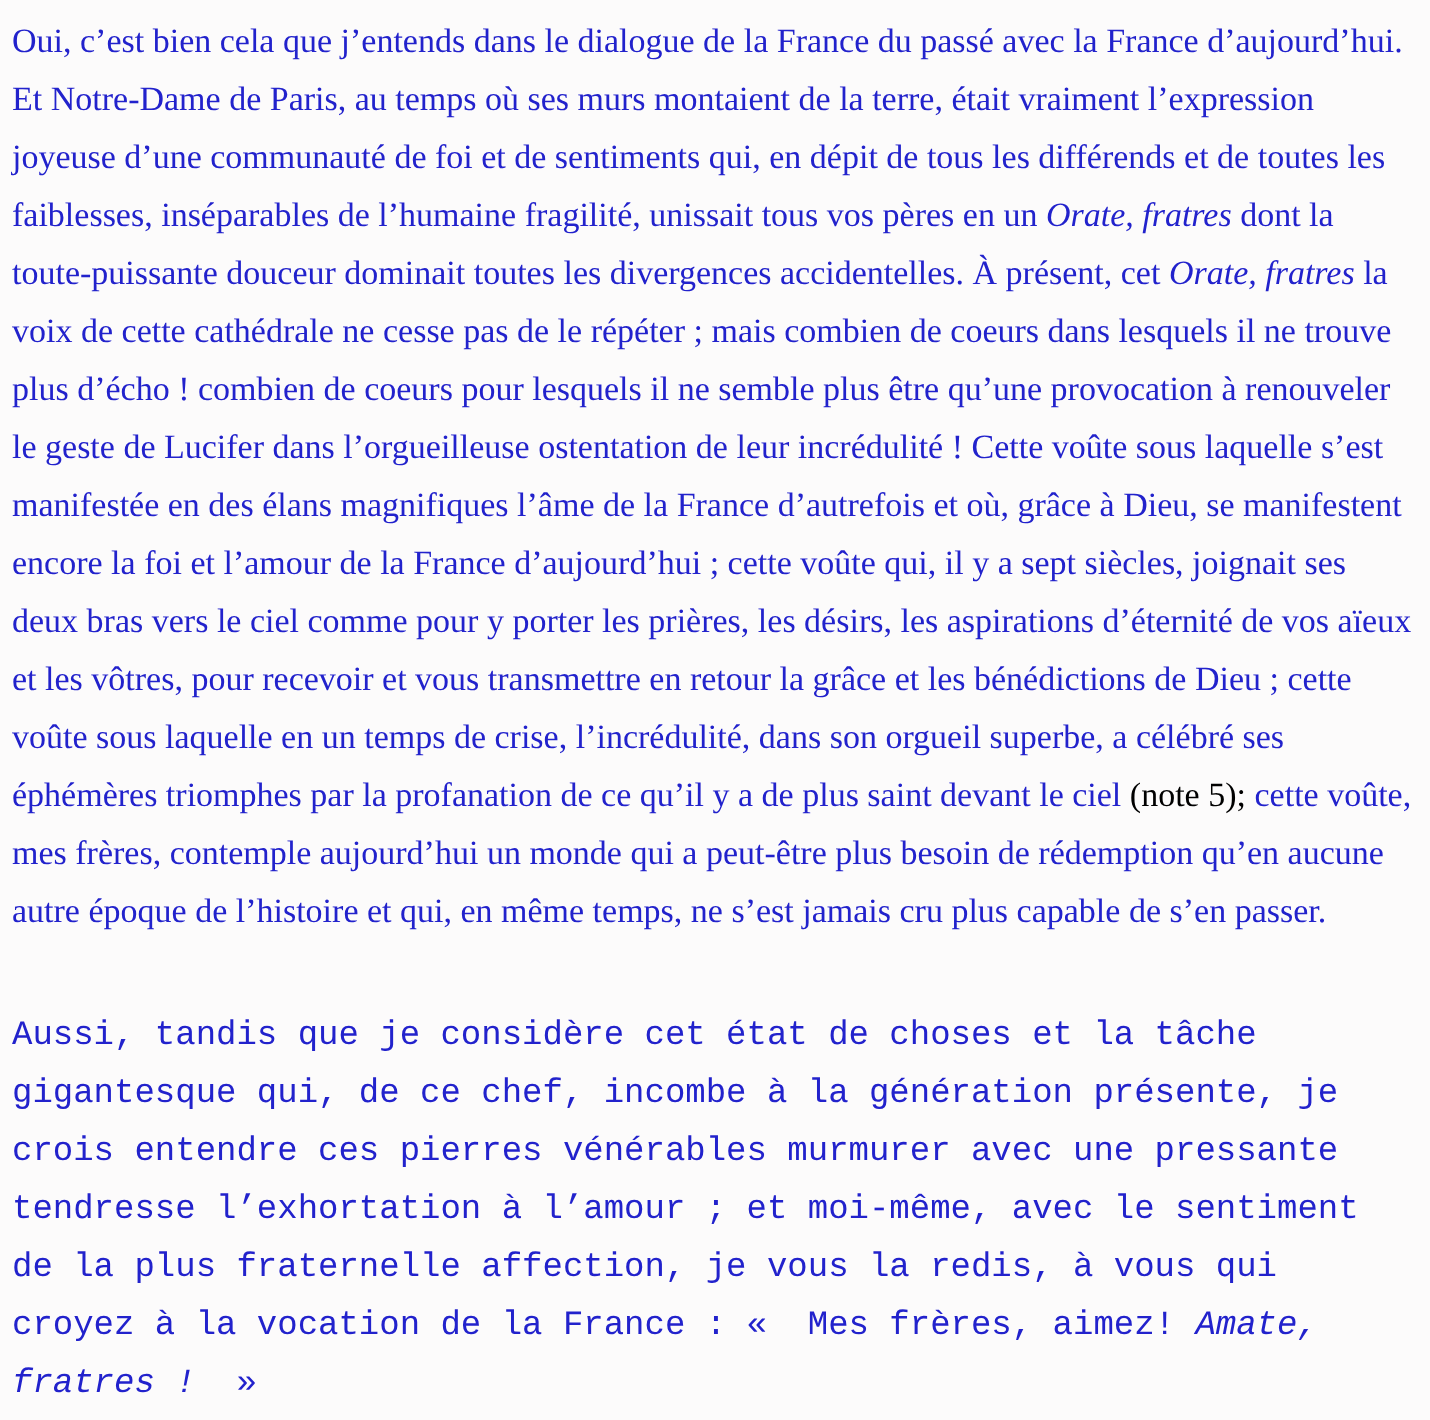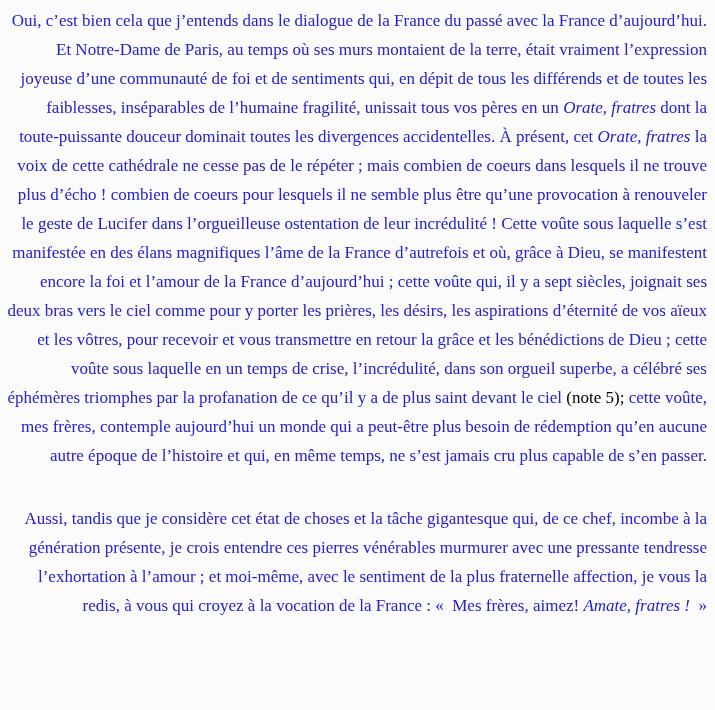--- a/index.html
+++ b/index.html
@@ -23,24 +23,25 @@
     height:710px;
     padding:6px 8px 6px 6px;
     font-family:"Liberation Serif","DejaVu Serif",serif;
     font-size:17px;
     line-height:29px;
     color:var(--text-blue);
   }
   .para{
     margin:0;
     white-space:pre-wrap;
-    text-align:right;
+    text-align:left;
   }
   .para + .para{
     margin-top:34px;
+    font-family:Liberation Mono, monospace;
   }
   .run-normal{ font-style:normal; }
   .run-italic{ font-style:italic; }
   .run-black{ color:var(--text-black); font-style:normal; }
 </style>
 </head>
 <body>
 
 <div class="page">
   <p class="para"><span class="run run-normal">Oui, c’est bien cela que j’entends dans le dialogue de la France du passé avec la France d’aujourd’hui. Et Notre-Dame de Paris, au temps où ses murs montaient de la terre, était vraiment l’expression joyeuse d’une communauté de foi et de sentiments qui, en dépit de tous les différends et de toutes les faiblesses, inséparables de l’humaine fragilité, unissait tous vos pères en un </span><span class="run run-italic">Orate, fratres</span><span class="run run-normal"> dont la toute-puissante douceur dominait toutes les divergences accidentelles. À présent, cet </span><span class="run run-italic">Orate, fratres</span><span class="run run-normal"> la voix de cette cathédrale ne cesse pas de le répéter ; mais combien de coeurs dans lesquels il ne trouve plus d’écho ! combien de coeurs pour lesquels il ne semble plus être qu’une provocation à renouveler le geste de Lucifer dans l’orgueilleuse ostentation de leur incrédulité ! Cette voûte sous laquelle s’est manifestée en des élans magnifiques l’âme de la France d’autrefois et où, grâce à Dieu, se manifestent encore la foi et l’amour de la France d’aujourd’hui ; cette voûte qui, il y a sept siècles, joignait ses deux bras vers le ciel comme pour y porter les prières, les désirs, les aspirations d’éternité de vos aïeux et les vôtres, pour recevoir et vous transmettre en retour la grâce et les bénédictions de Dieu ; cette voûte sous laquelle en un temps de crise, l’incrédulité, dans son orgueil superbe, a célébré ses éphémères triomphes par la profanation de ce qu’il y a de plus saint devant le ciel </span><span class="run run-black">(note 5);</span><span class="run run-normal"> cette voûte, mes frères, contemple aujourd’hui un monde qui a peut-être plus besoin de rédemption qu’en aucune autre époque de l’histoire et qui, en même temps, ne s’est jamais cru plus capable de s’en passer.</span></p>

